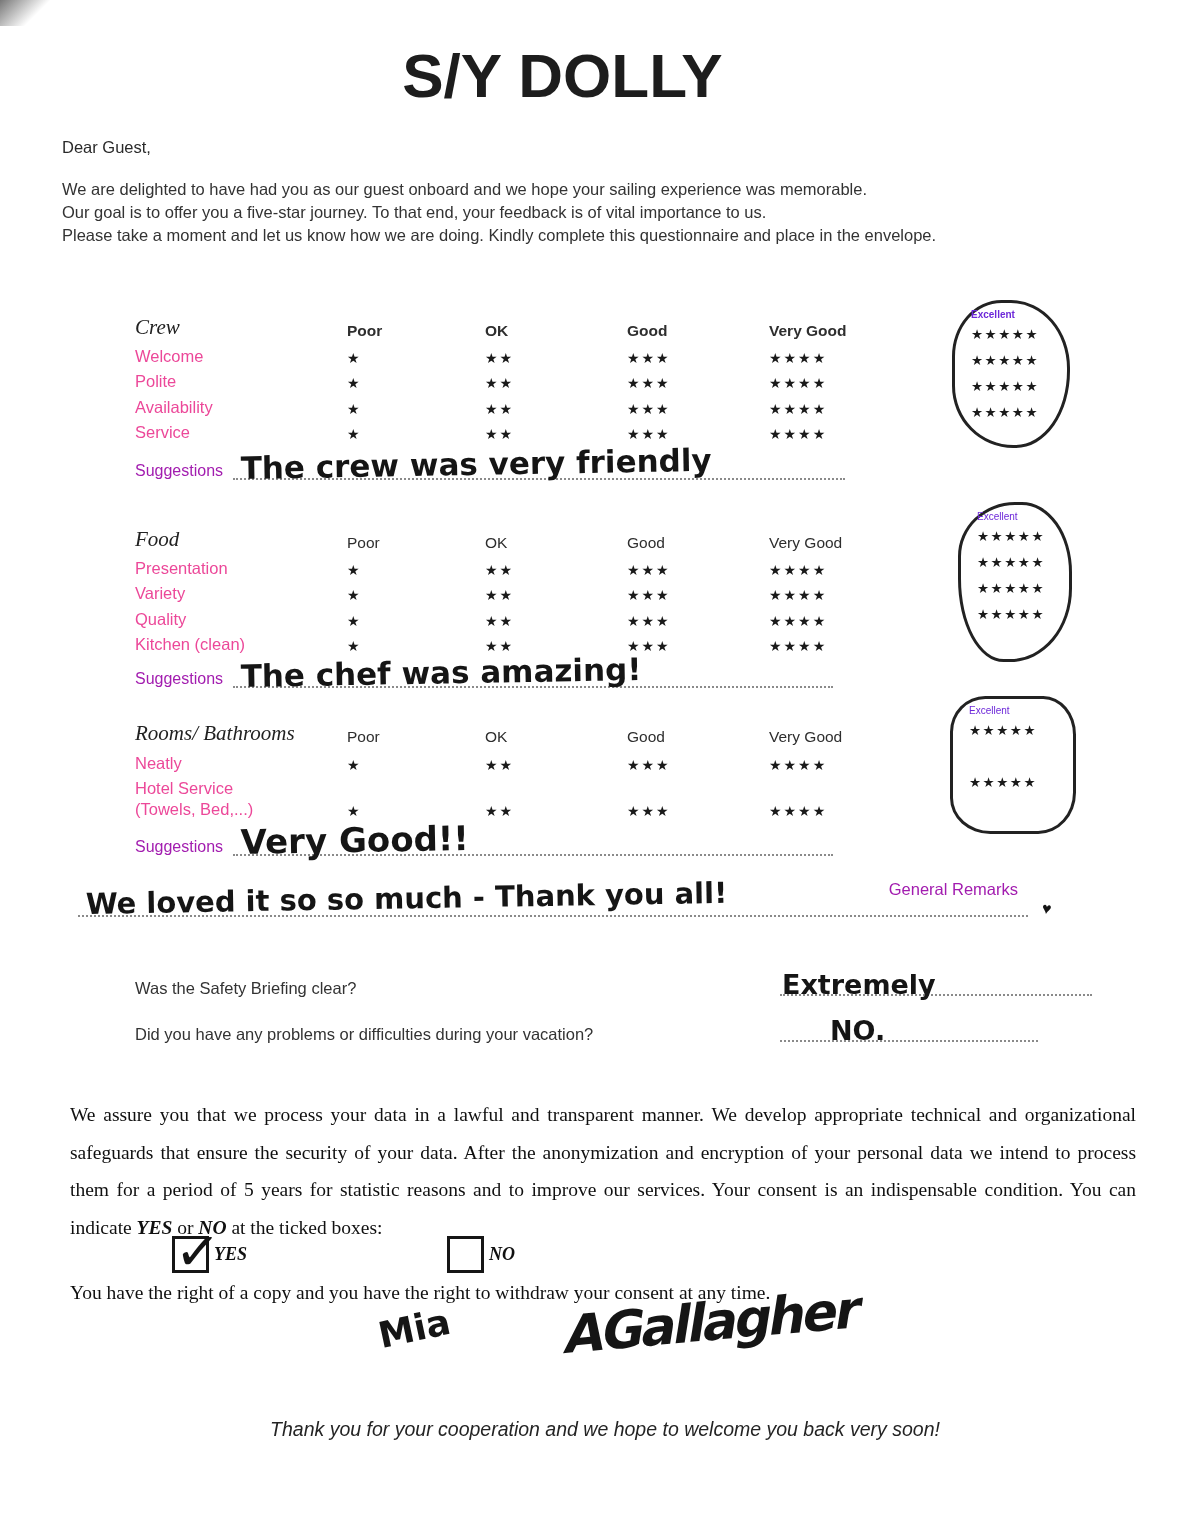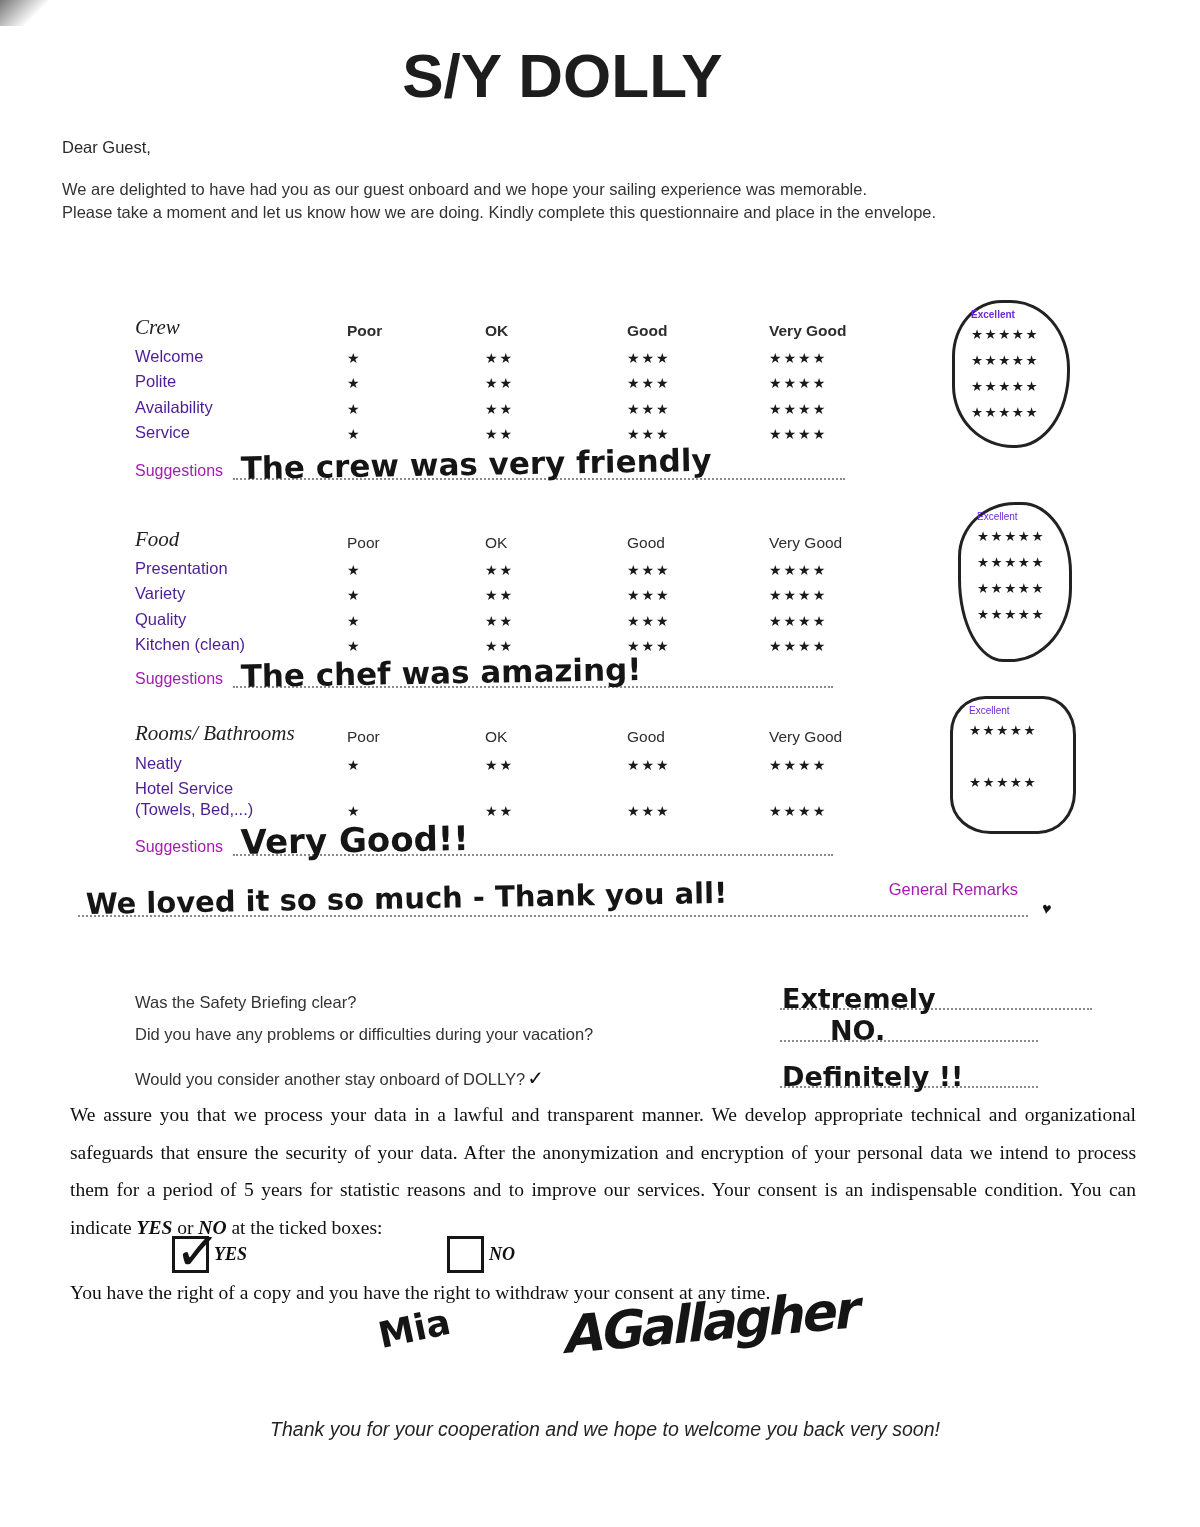--- a/index.html
+++ b/index.html
@@ -41,21 +41,21 @@
     display:grid; grid-template-columns:212px 138px 142px 142px 160px;
     align-items:end; height:25.5px;
   }
   .rrow.hdr{ height:32px; }
   .sect-heading{
     font-family:"Liberation Serif", serif; font-style:italic; font-weight:normal;
     font-size:21px; color:#222; white-space:nowrap;
   }
   .col-h{ font-size:15.5px; color:#2e2e2e; }
   .rtable.crew-t .col-h{ font-weight:bold; }
-  .rlabel{ font-size:16.5px; color:#4c1d95; white-space:nowrap; }
+  .rlabel{ font-size:16.5px; color:#ec4899; white-space:nowrap; }
   .stars{ font-size:14px; letter-spacing:2px; color:#1a1a1a; white-space:nowrap; }
 
   
   .blob{
     position:absolute; border:3px solid #222; padding:6px 0 0 16px; background:transparent;
   }
   .blob .ex-label{ font-size:10px; color:#6d28d9; margin-bottom:2px; }
   .blob .stars{ display:block; font-size:13.5px; letter-spacing:1.5px; line-height:26px; }
   .crew-blob{ left:952px; top:300px; width:96px; height:136px;
     border-radius:42% 50% 46% 52% / 38% 46% 52% 42%; }
@@ -80,21 +80,21 @@
   .remarks .s-label{ font-size:16.5px; }
   .remarks .s-line{ width:950px; }
   .remarks .s-line .hand{ font-size:29px; bottom:-6px; }
 
   
   .qrow{ position:absolute; left:135px; width:1010px; height:44px; }
   .q-text{ position:absolute; left:0; bottom:8px; font-size:16.5px; color:#333; }
   .q-check{ font-size:20px; font-weight:bold; color:#111; margin-left:2px; }
   .answer{ position:absolute; left:645px; bottom:10px; width:258px; border-bottom:2px dotted #8a8a8a; }
   .answer .hand{ position:absolute; bottom:-6px; left:2px; font-size:27px; white-space:nowrap; }
-  .q1{ top:914px; } .q2{ top:962px;margin-top:14px; } .q3{ top:1008px; } .q4{ top:1054px; }
+  .q1{ top:914px; } .q2{ top:962px; } .q3{ top:1008px; } .q4{ top:1054px; }
   .q2 .answer{ width:312px; }
   .q3 .answer .hand{ left:50px; }
   .heart-doodle{ position:absolute; left:1042px; top:900px; font-size:16px; color:#141414; transform:rotate(8deg); }
 
   
   .consent{
     position:absolute; left:70px; top:1096px; width:1066px;
     font-family:"Liberation Serif", serif; font-size:19.5px; line-height:37.5px;
     text-align:justify; color:#101010;
   }
@@ -124,20 +124,21 @@
 
 <div class="page">
   <div class="corner-smudge"></div>
 
   <h1 class="title">S/Y DOLLY</h1>
 
   <div class="salutation">Dear Guest,</div>
 
   <div class="intro">
     <div>We are delighted to have had you as our guest onboard and we hope your sailing experience was memorable.</div>
+    <div>Our goal is to offer you a five-star journey. To that end, your feedback is of vital importance to us.</div>
     <div>Please take a moment and let us know how we are doing. Kindly complete this questionnaire and place in the envelope.</div>
   </div>
 
 
   <div class="rtable crew-t" style="top:308px;">
     <div class="rrow hdr">
       <span class="sect-heading">Crew</span>
       <span class="col-h">Poor</span>
       <span class="col-h">OK</span>
       <span class="col-h">Good</span>
@@ -301,28 +302,20 @@
     </span>
   </div>
 
   <div class="qrow q3">
     <span class="q-text">Did you have any problems or difficulties during your vacation?</span>
     <span class="answer">
       <span class="hand">NO.</span>
     </span>
   </div>
 
-  <div class="qrow q4">
-    <span class="q-text">
-      <span>Would you consider another stay onboard of DOLLY?</span><span class="q-check hand">✓</span>
-    </span>
-    <span class="answer">
-      <span class="hand">Definitely !!</span>
-    </span>
-  </div>
 
   <div class="consent">
     <span>We assure you that we process your data in a lawful and transparent manner. We develop appropriate technical and organizational safeguards that ensure the security of your data. After the anonymization and encryption of your personal data we intend to process them for a period of 5 years for statistic reasons and to improve our services. Your consent is an indispensable condition. You can indicate</span>
     <span class="c-it">YES</span>
     <span>or</span>
     <span class="c-it">NO</span>
     <span>at the ticked boxes:</span>
   </div>
 
   <div class="consent-boxes">

